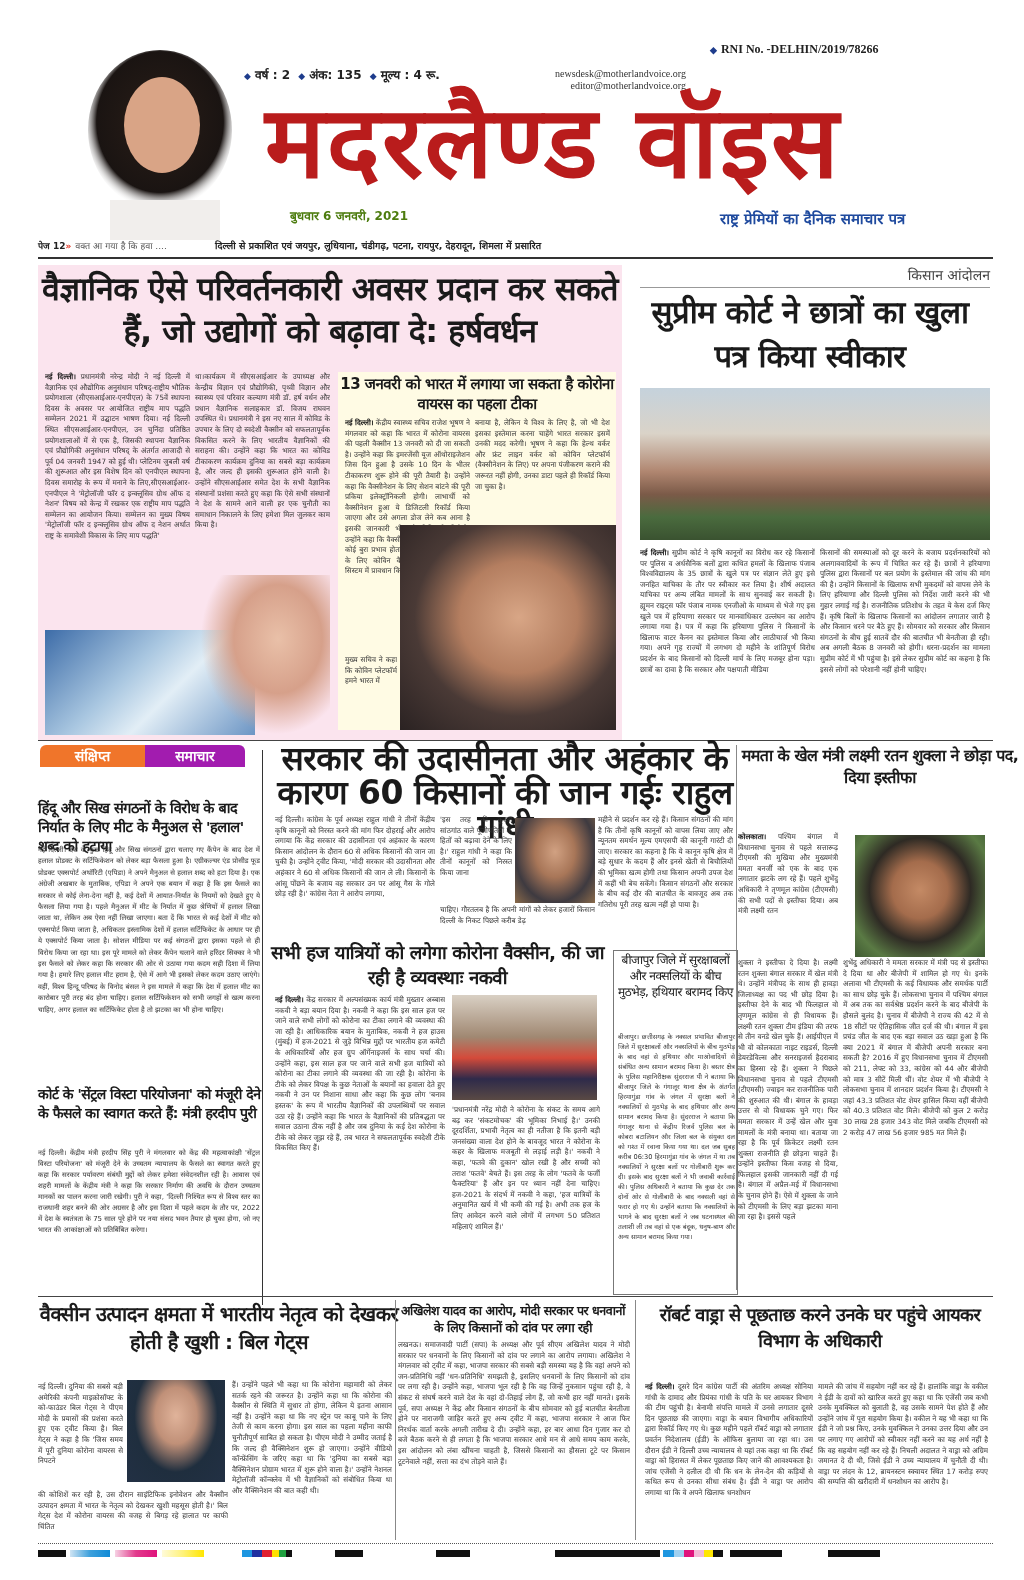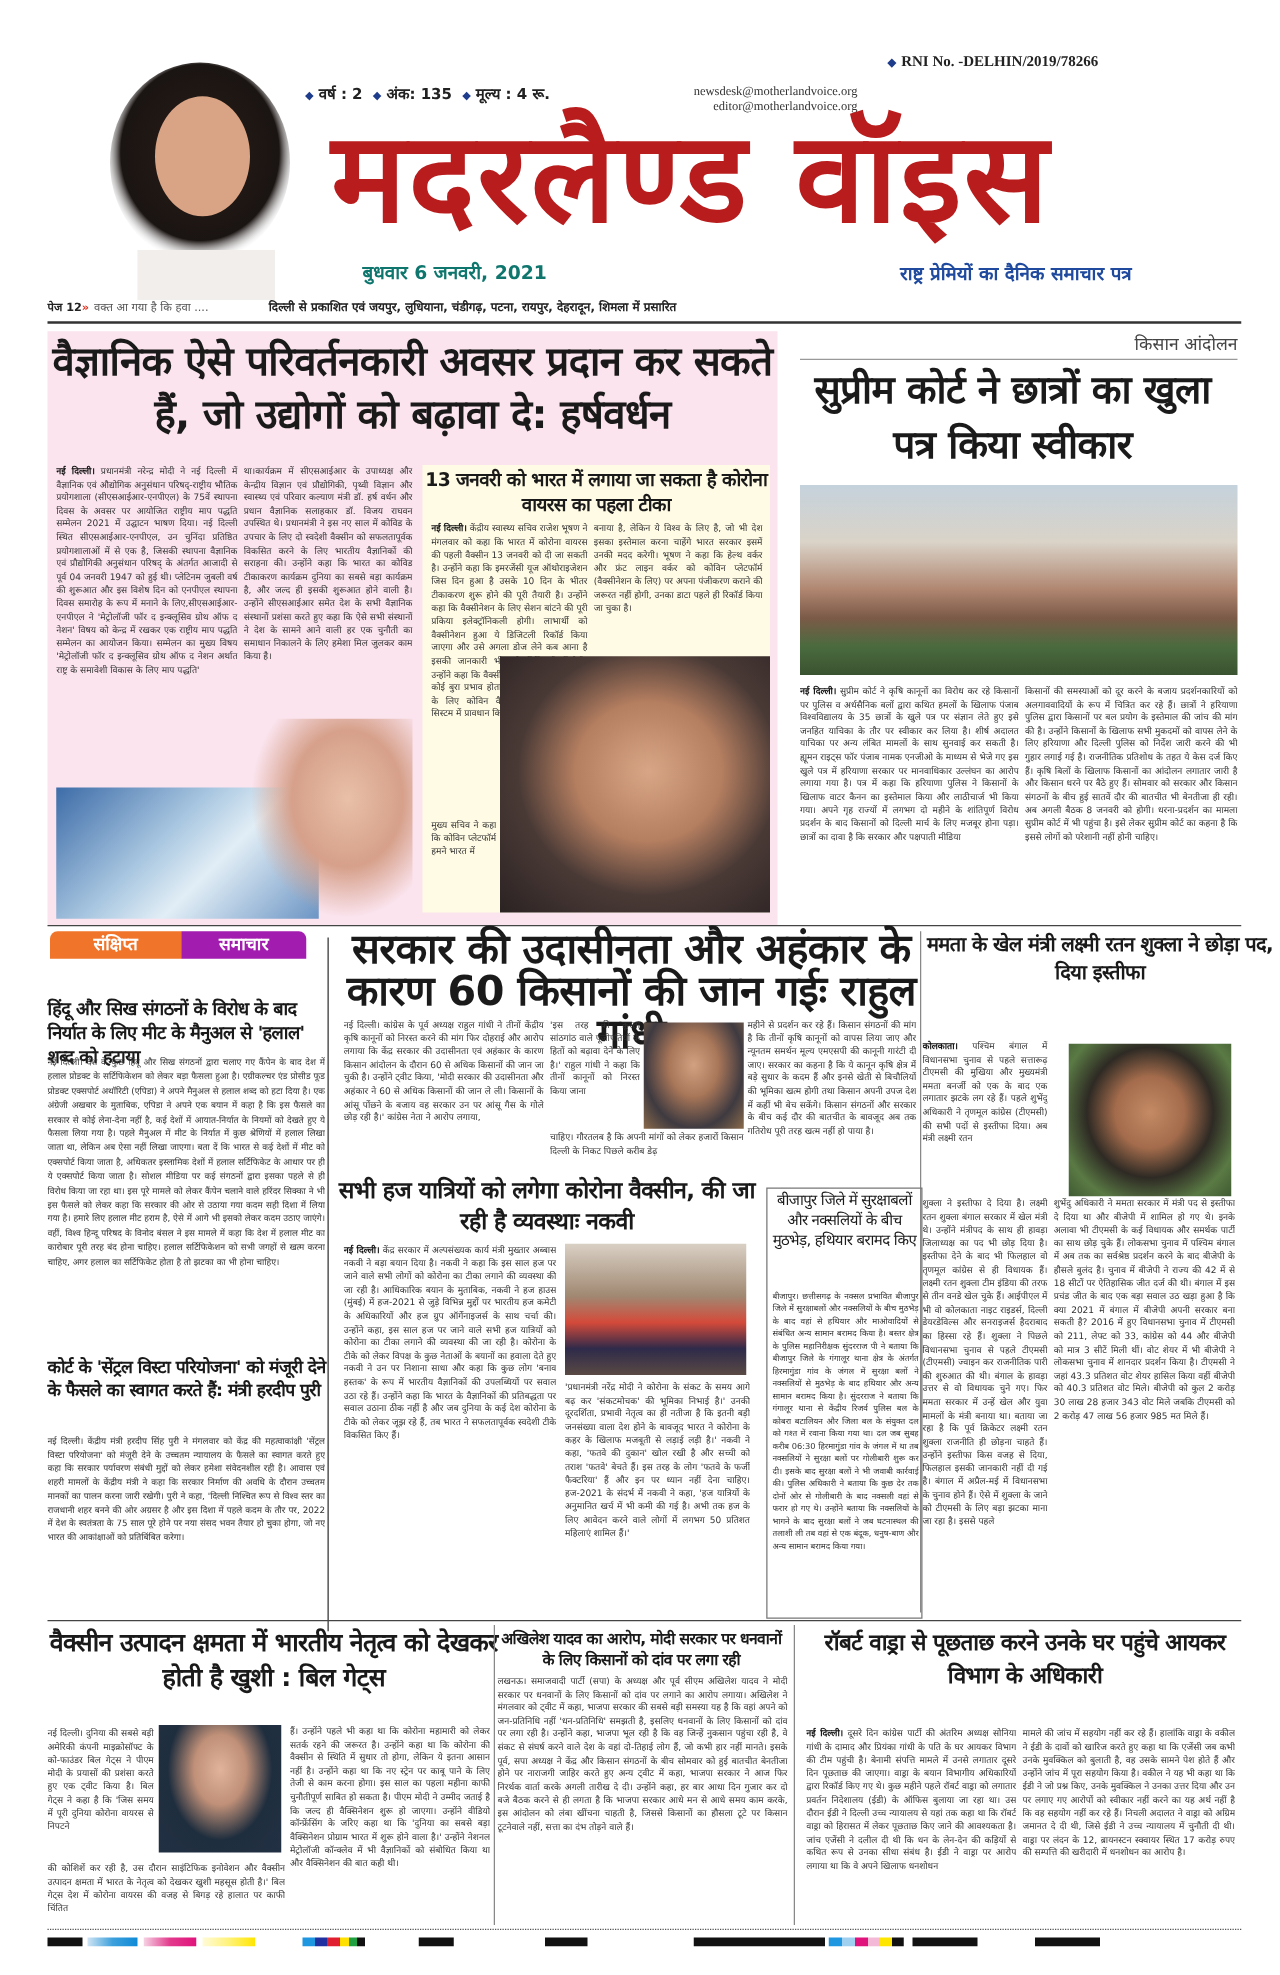--- a/index.html
+++ b/index.html
@@ -12,21 +12,21 @@
   .thin-rule { background: #999; }
 
   
   #portrait { left: 50px; top: 30px; width: 200px; height: 210px; }
   #issue-line { left: 240px; top: 66px; font-size: 12px; font-weight: bold; color: #222; }
   #issue-line .dot { color: #1e3c8c; font-size: 9px; margin: 0 4px; }
   #rni { left: 710px; top: 42px; font-size: 12px; font-weight: bold; font-family: "Liberation Serif", serif; color: #222; }
   #rni .dot { color: #1e3c8c; font-size: 9px; margin-right: 4px; }
   #emails { left: 555px; top: 68px; font-size: 10px; font-family: "Liberation Serif", serif; text-align: right; line-height: 12px; color: #333; }
   #logo { left: 265px; top: 88px; font-size: 100px; font-weight: bold; color: #b91c1c; letter-spacing: 2px; line-height: 110px; white-space: nowrap; }
-  #date { left: 290px; top: 207px; font-size: 15px; font-weight: bold; color: #0f766e; }
+  #date { left: 290px; top: 207px; font-size: 12px; font-weight: bold; color: #4d7c0f; }
   #tagline { left: 720px; top: 208px; font-size: 15px; font-weight: bold; color: #1f4a9e; }
   #page-ref { left: 38px; top: 239px; font-size: 9px; font-weight: bold; }
   #page-ref .arrow { color: #e0301e; }
   #page-ref .teaser { font-weight: normal; color: #555; margin-left: 4px; }
   #published { left: 215px; top: 239px; font-size: 9.5px; font-weight: bold; color: #222; }
   #strip-rule { left: 38px; top: 257px; width: 955px; height: 2px; }
 
   
   #lead-box { left: 38px; top: 265px; width: 584px; height: 475px; background: #fbe4ee; }
   #lead-headline { left: 40px; top: 268px; width: 580px; font-size: 32px; line-height: 42px; }

